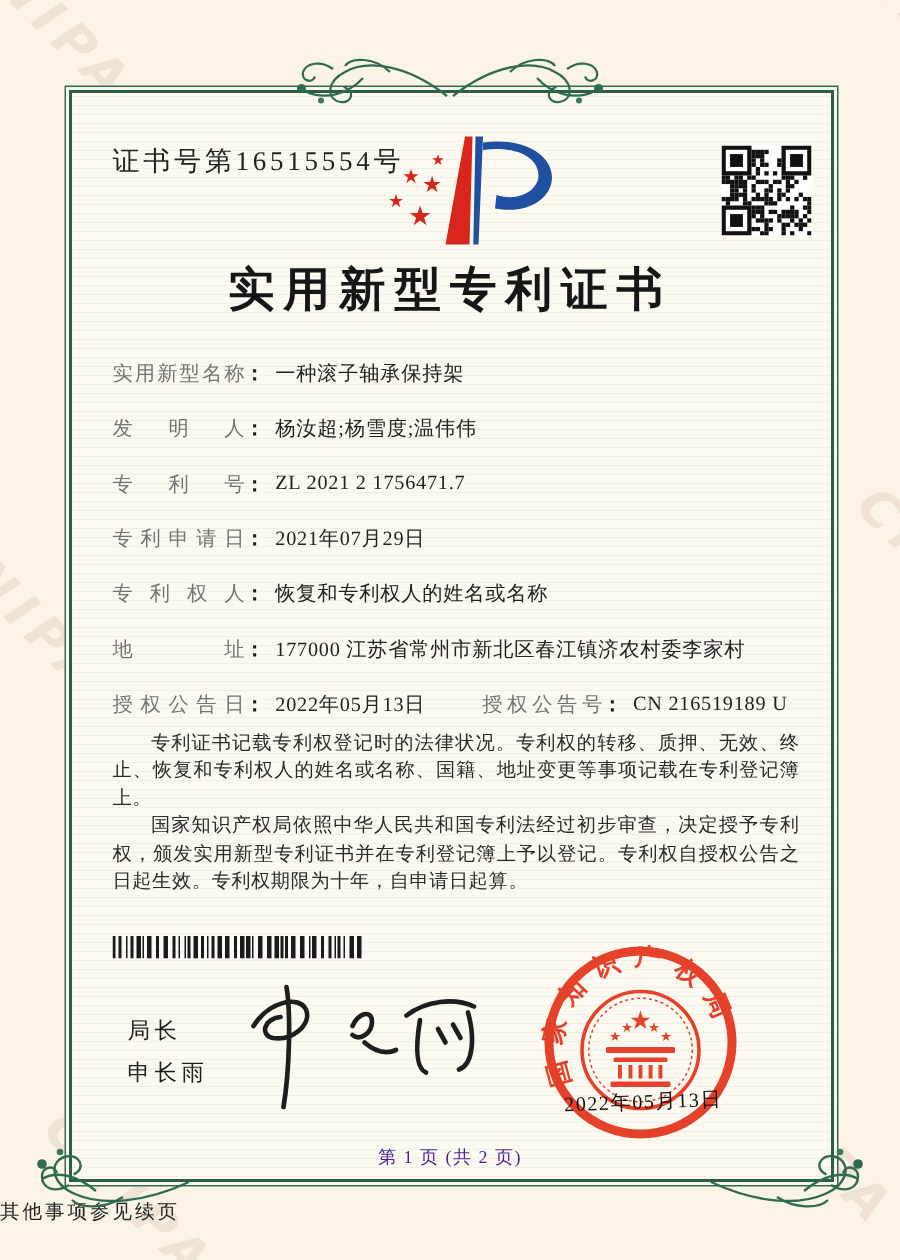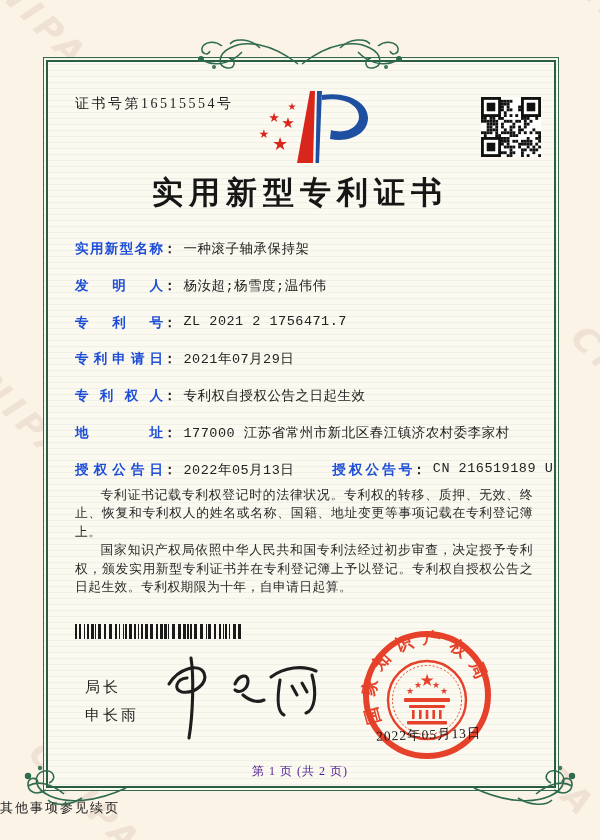--- a/index.html
+++ b/index.html
@@ -36,38 +36,38 @@
   
   .orn{position:absolute;z-index:3;}
   .orn svg{display:block;}
   .orn-top-l{left:192px;top:36px;}
   .orn-top-r{left:300px;top:36px;transform:scaleX(-1);}
   .orn-bl{left:20px;top:762px;}
   .orn-br{left:472px;top:762px;transform:scaleX(-1);}
   
   .cert-no{
     position:absolute;left:75px;top:95px;z-index:4;
-    font-size:14px;letter-spacing:2.5px;color:#222;
+    font-size:18px;letter-spacing:2.5px;color:#222;
   }
   .logo{position:absolute;left:252px;top:88px;z-index:4;}
   .qr{position:absolute;left:481px;top:97px;width:60px;height:60px;z-index:4;background:#fff;}
   .title{
     position:absolute;left:0;right:0;top:172px;z-index:4;
     text-align:center;font-size:31px;font-weight:700;letter-spacing:6px;color:#161616;
   }
   
   .fields{position:absolute;left:75px;top:240px;width:460px;z-index:4;font-size:13.5px;}
   .frow{height:36.8px;display:flex;align-items:flex-start;white-space:nowrap;}
   .flabel{
     display:inline-block;width:88px;
     text-align:justify;text-align-last:justify;
-    font-weight:700;color:#1d4ed8;flex:none;
+    font-weight:400;color:#737373;flex:none;
   }
   .fcolon{font-weight:600;margin-right:7px;flex:none;}
-  .fvalue{letter-spacing:0.5px;color:#222;font-family:Liberation Mono, monospace;}
+  .fvalue{letter-spacing:0.5px;color:#222;}
   .grant-pair2{margin-left:38px;display:flex;}
   
   .bodytxt{
     position:absolute;left:75px;top:486px;width:458px;z-index:4;
     font-size:12.8px;line-height:18.4px;text-align:justify;color:#2a2a2a;
     letter-spacing:0.4px;
   }
   .bodytxt p{margin:0;text-indent:2em;}
   
   .barcode{position:absolute;left:75px;top:624px;z-index:4;}
@@ -343,21 +343,21 @@
         <span class="fvalue">ZL 2021 2 1756471.7</span>
     </div>
     <div class="frow">
       <span class="flabel">专利申请日</span>
         <span class="fcolon">：</span>
         <span class="fvalue">2021年07月29日</span>
     </div>
     <div class="frow">
       <span class="flabel">专利权人</span>
         <span class="fcolon">：</span>
-        <span class="fvalue">专利权自授权公告之日起生效</span>
+        <span class="fvalue">恢复和专利权人的姓名或名称</span>
     </div>
     <div class="frow">
       <span class="flabel">地址</span>
         <span class="fcolon">：</span>
         <span class="fvalue">177000 江苏省常州市新北区春江镇济农村委李家村</span>
     </div>
     <div class="frow">
       <span class="flabel">授权公告日</span>
         <span class="fcolon">：</span>
         <span class="fvalue">2022年05月13日</span>

